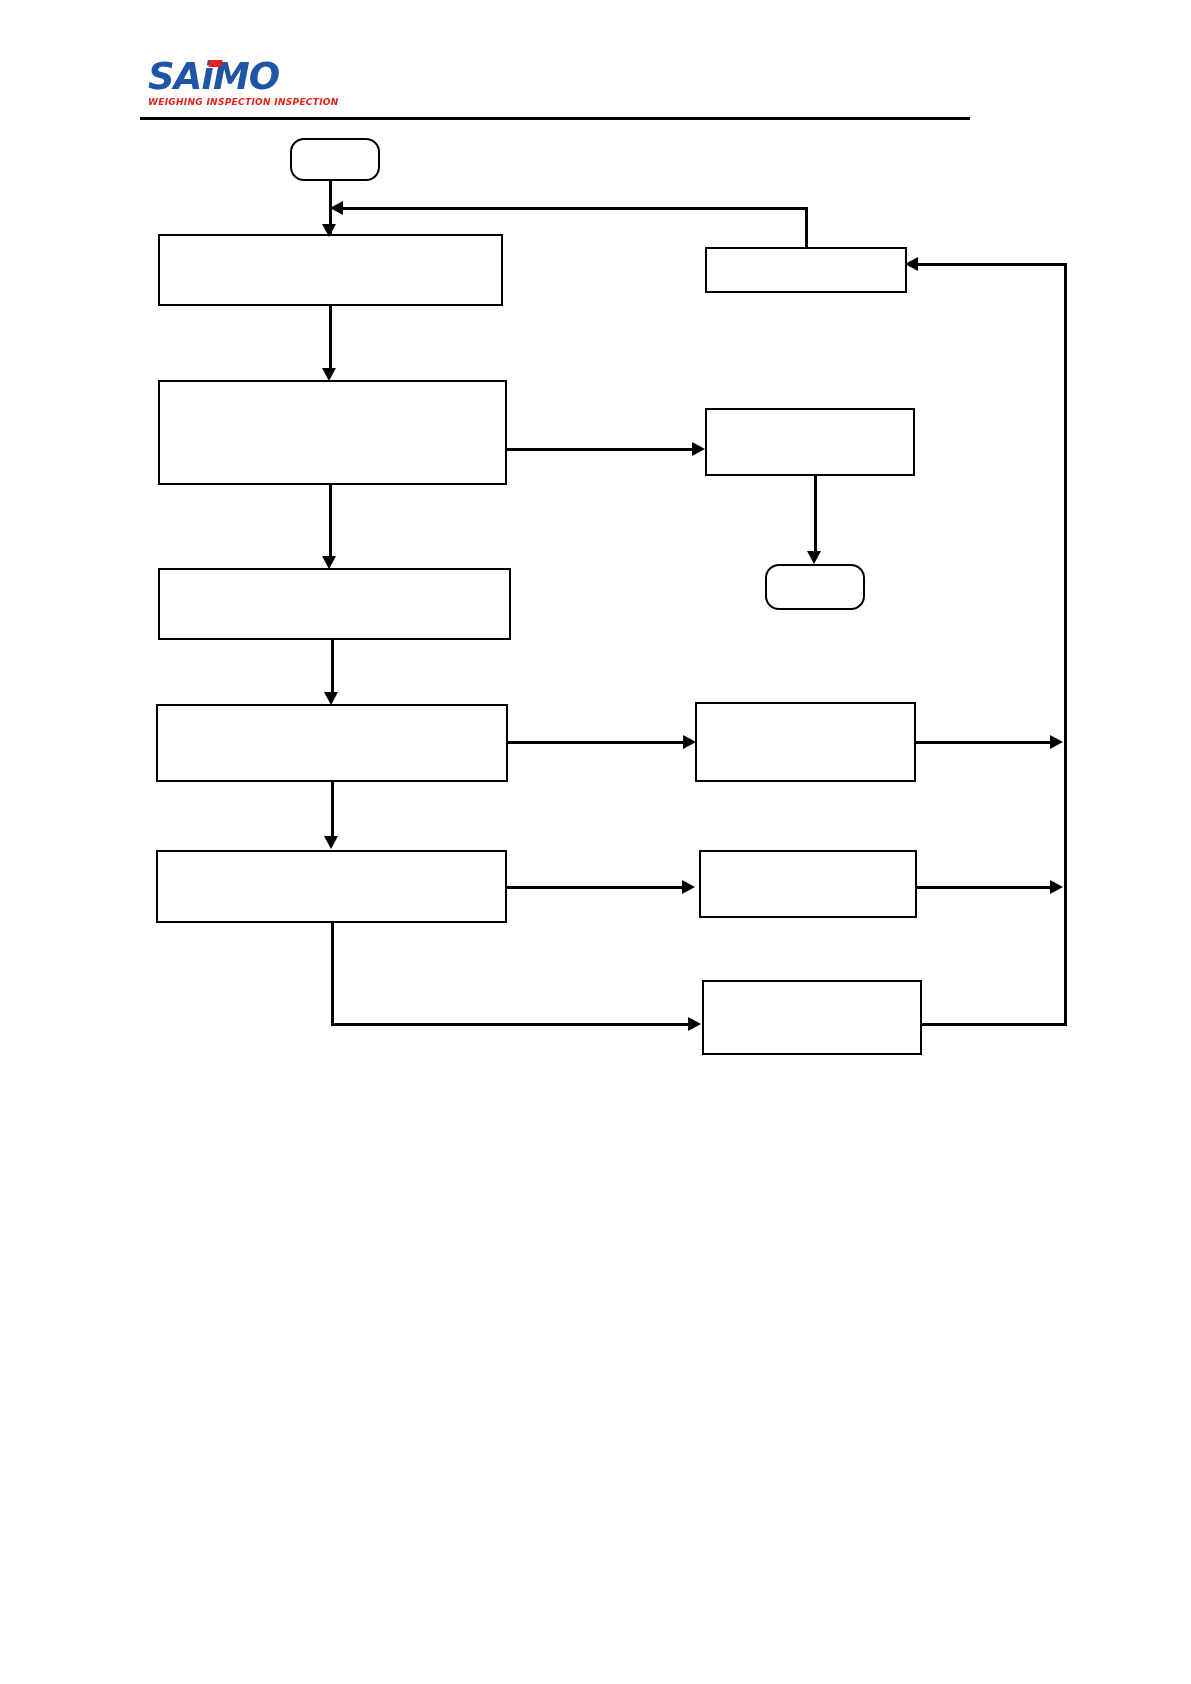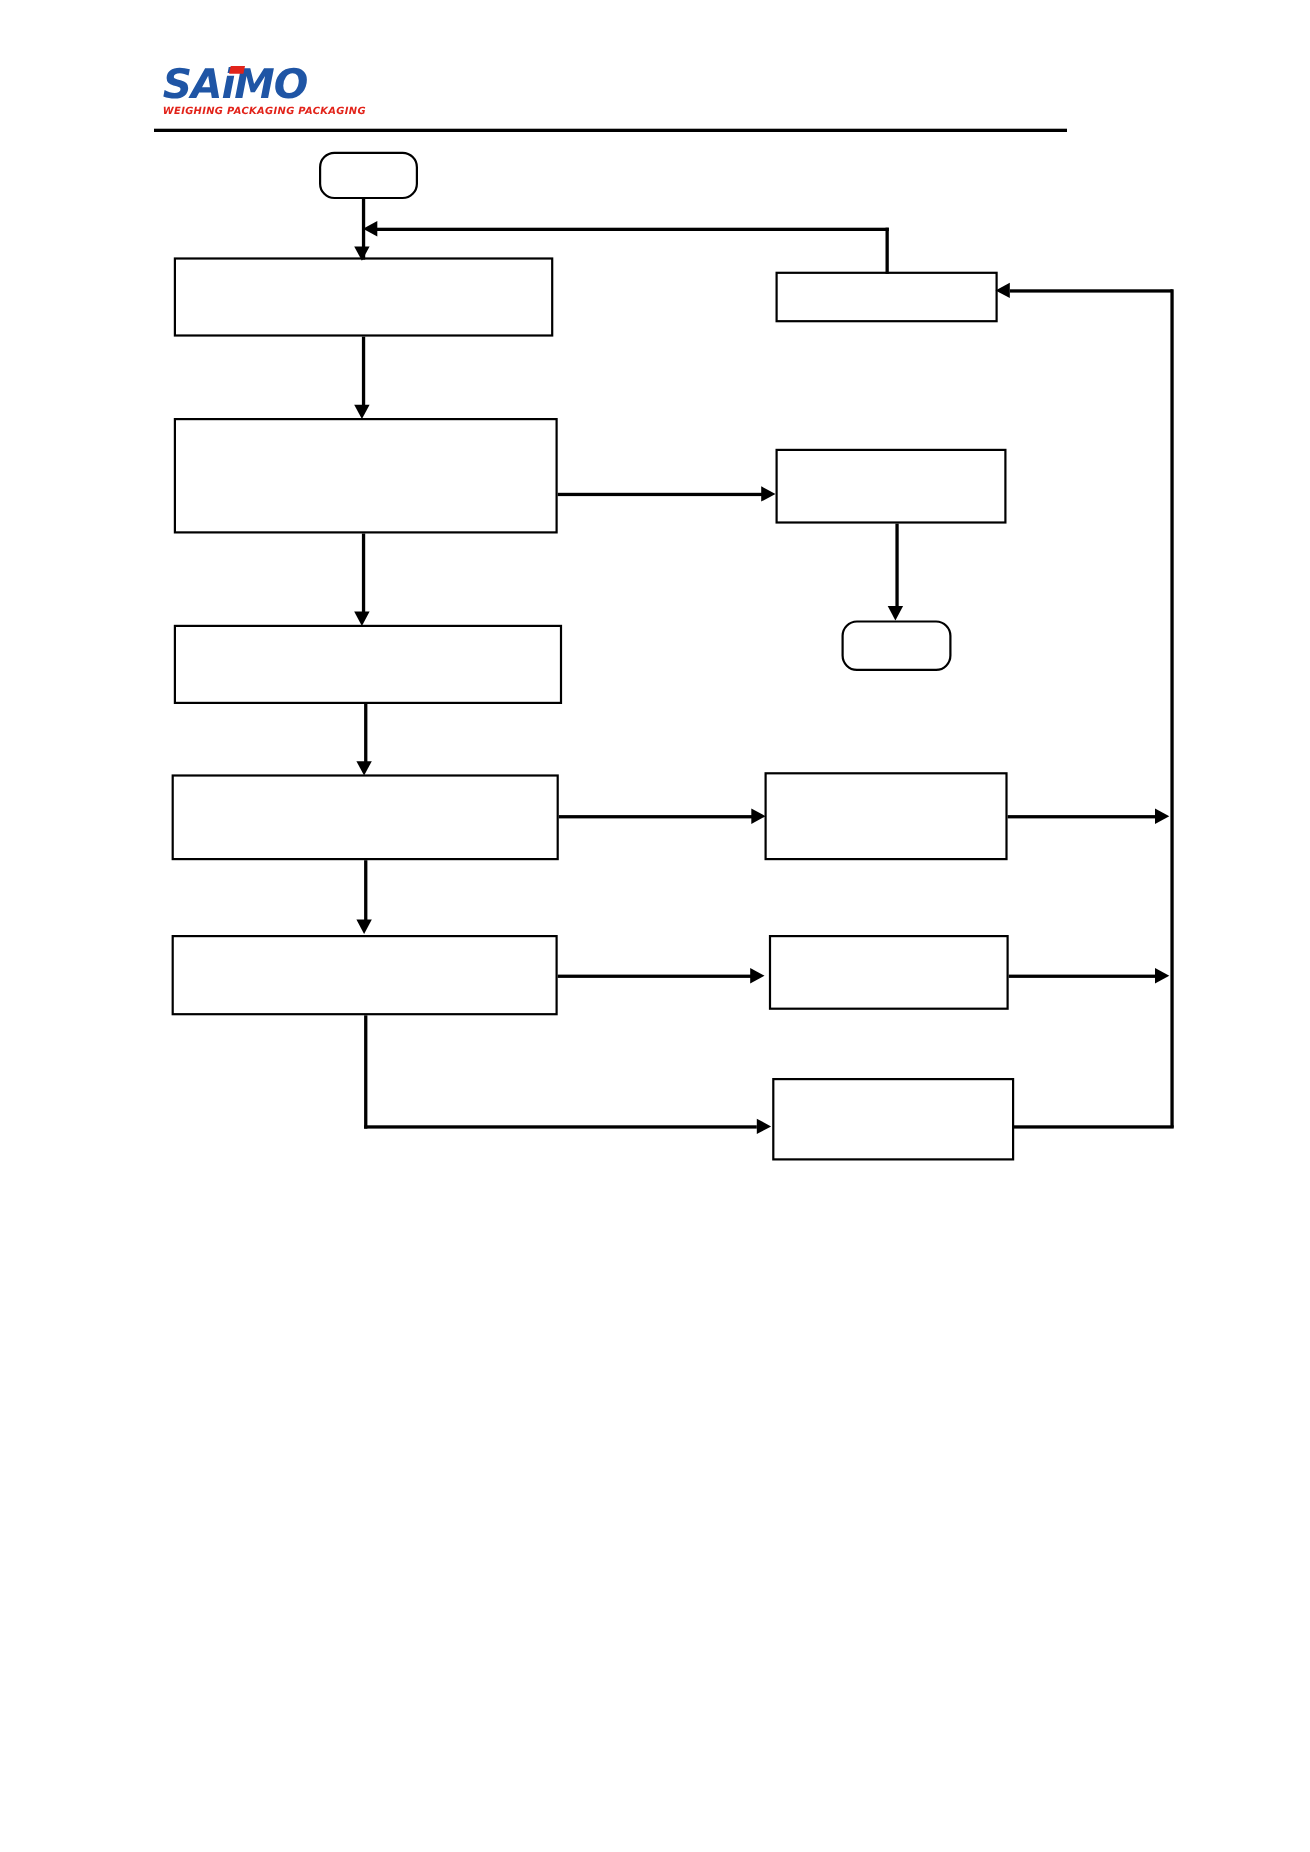--- a/index.html
+++ b/index.html
@@ -119,21 +119,21 @@
   }
 </style>
 </head>
 <body>
 
 <div id="page">
 
   <div id="header-logo">
     <span id="logo-wordmark">SAiMO</span>
     <span id="logo-dot"></span>
-    <span id="logo-tagline">WEIGHING PACKAGING PACKAGING</span>
+    <span id="logo-tagline">WEIGHING INSPECTION INSPECTION</span>
   </div>
   <div id="header-rule"></div>
 
   <div id="flowchart">
 
     <div class="node terminator" style="left:290px; top:138px; width:90px; height:43px;">
       <span class="node-label"></span>
     </div>
 
     <div class="node" style="left:158px; top:234px; width:345px; height:72px;">

